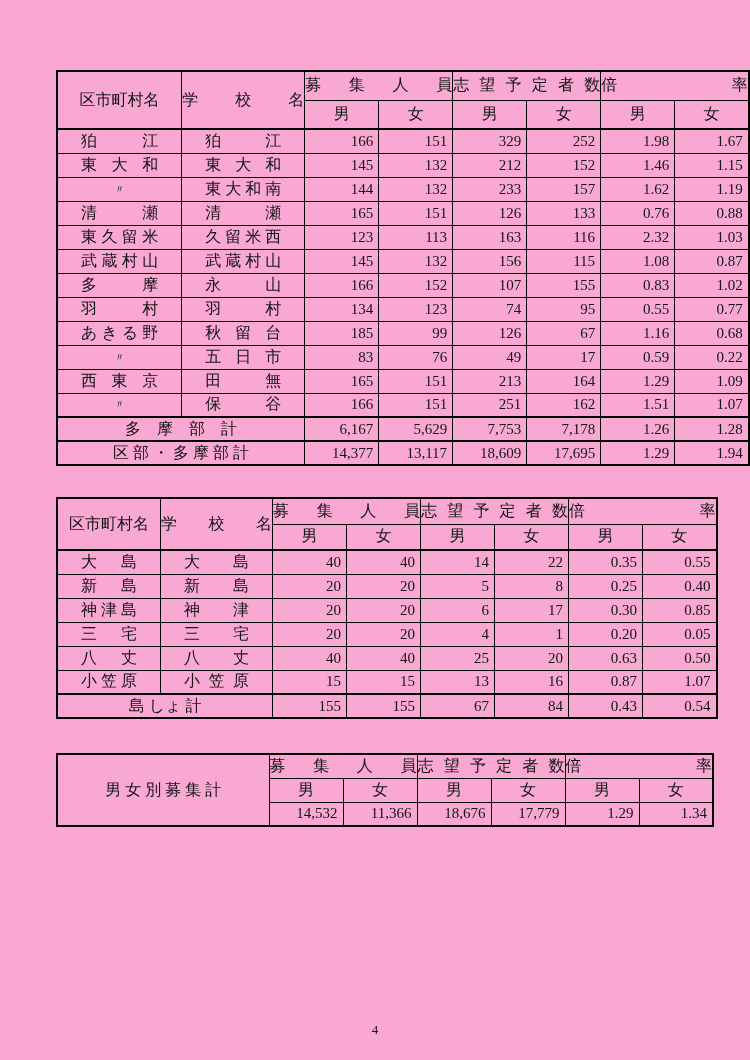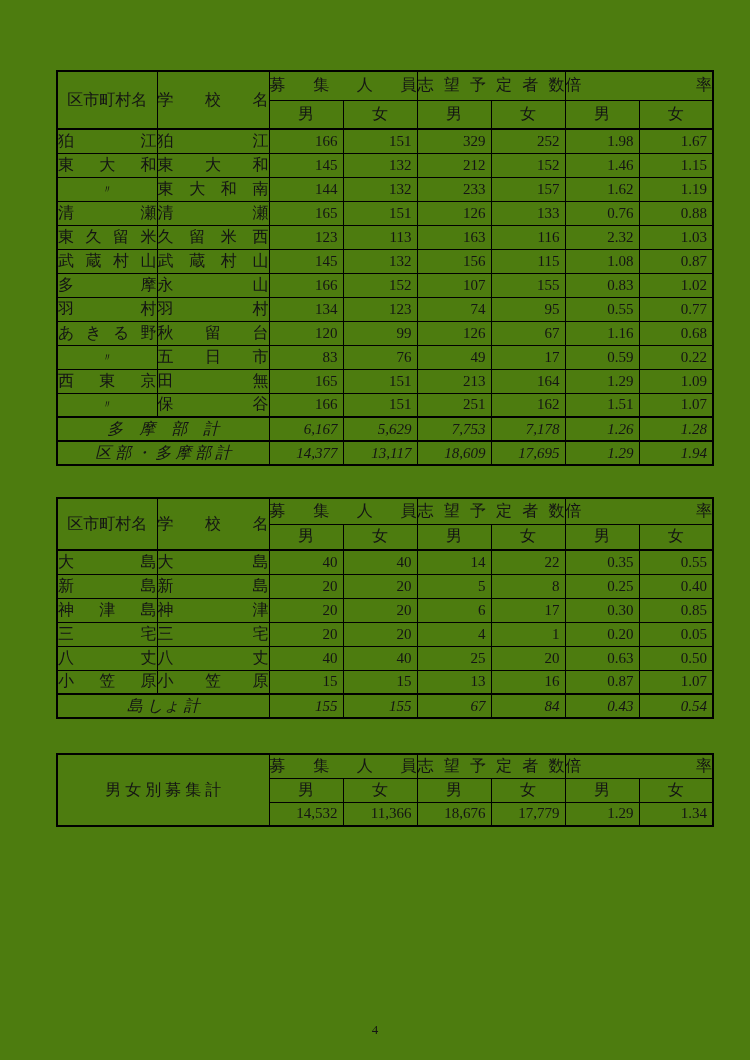--- a/index.html
+++ b/index.html
@@ -7,21 +7,21 @@
     background: #ffffff;
   }
   body {
     width: 750px; height: 1060px;
     position: relative; overflow: hidden;
     font-family: "Liberation Serif", "DejaVu Serif", serif;
     color: #141414;
   }
   .page {
     position: absolute; inset: 0;
-    background: #4d7c0f;
+    background: #f9a8d4;
   }
   table.data-table {
     position: absolute;
     left: 56px;
     border-collapse: collapse;
     table-layout: fixed;
     border: 2px solid #000;
   }
   .t1 { top: 70px; }
   .t2 { top: 497px; }
@@ -37,30 +37,30 @@
   }
   .t1 thead tr { height: 29px; }
   .t2 thead tr { height: 26px; }
   .t1 tbody tr, .t2 tbody tr { height: 24px; }
   .t3 tr { height: 24px; }
   
   .bl2 { border-left-width: 2px; }
   
   thead.sep { border-bottom: 2px solid #000; }
   
-  tr.summary td { border-top-width: 2px; font-style: italic; }
+  tr.summary td { border-top-width: 2px; }
   .th-mun { text-align: center; }
   .jpad8  { text-align: justify; text-align-last: justify; padding: 0 8px;  }
   .jpad12 { text-align: justify; text-align-last: justify; padding: 0 12px; }
   .jpad14 { text-align: justify; text-align-last: justify; padding: 0 14px; font-family: Liberation Serif, serif; }
   .jpad34 { text-align: justify; text-align-last: justify; padding: 0 34px; }
   .sub-th { text-align: center; }
   td.name {
     text-align: justify; text-align-last: justify;
-    padding: 0 0;
+    padding: 0 23px;
   }
   td.ditto {
     text-align: center; text-align-last: center;
     font-size: 11px; padding: 0;
   }
   td.num {
     text-align: right;
     padding: 0 5px 0 0;
     font-size: 15px;
   }
@@ -186,21 +186,21 @@
           <td class="num bl2">134</td>
           <td class="num">123</td>
           <td class="num bl2">74</td>
           <td class="num">95</td>
           <td class="num bl2">0.55</td>
           <td class="num">0.77</td>
         </tr>
         <tr>
           <td class="name">あ き る 野</td>
           <td class="name">秋 留 台</td>
-          <td class="num bl2">120</td>
+          <td class="num bl2">185</td>
           <td class="num">99</td>
           <td class="num bl2">126</td>
           <td class="num">67</td>
           <td class="num bl2">1.16</td>
           <td class="num">0.68</td>
         </tr>
         <tr>
           <td class="ditto">〃</td>
           <td class="name">五 日 市</td>
           <td class="num bl2">83</td>

